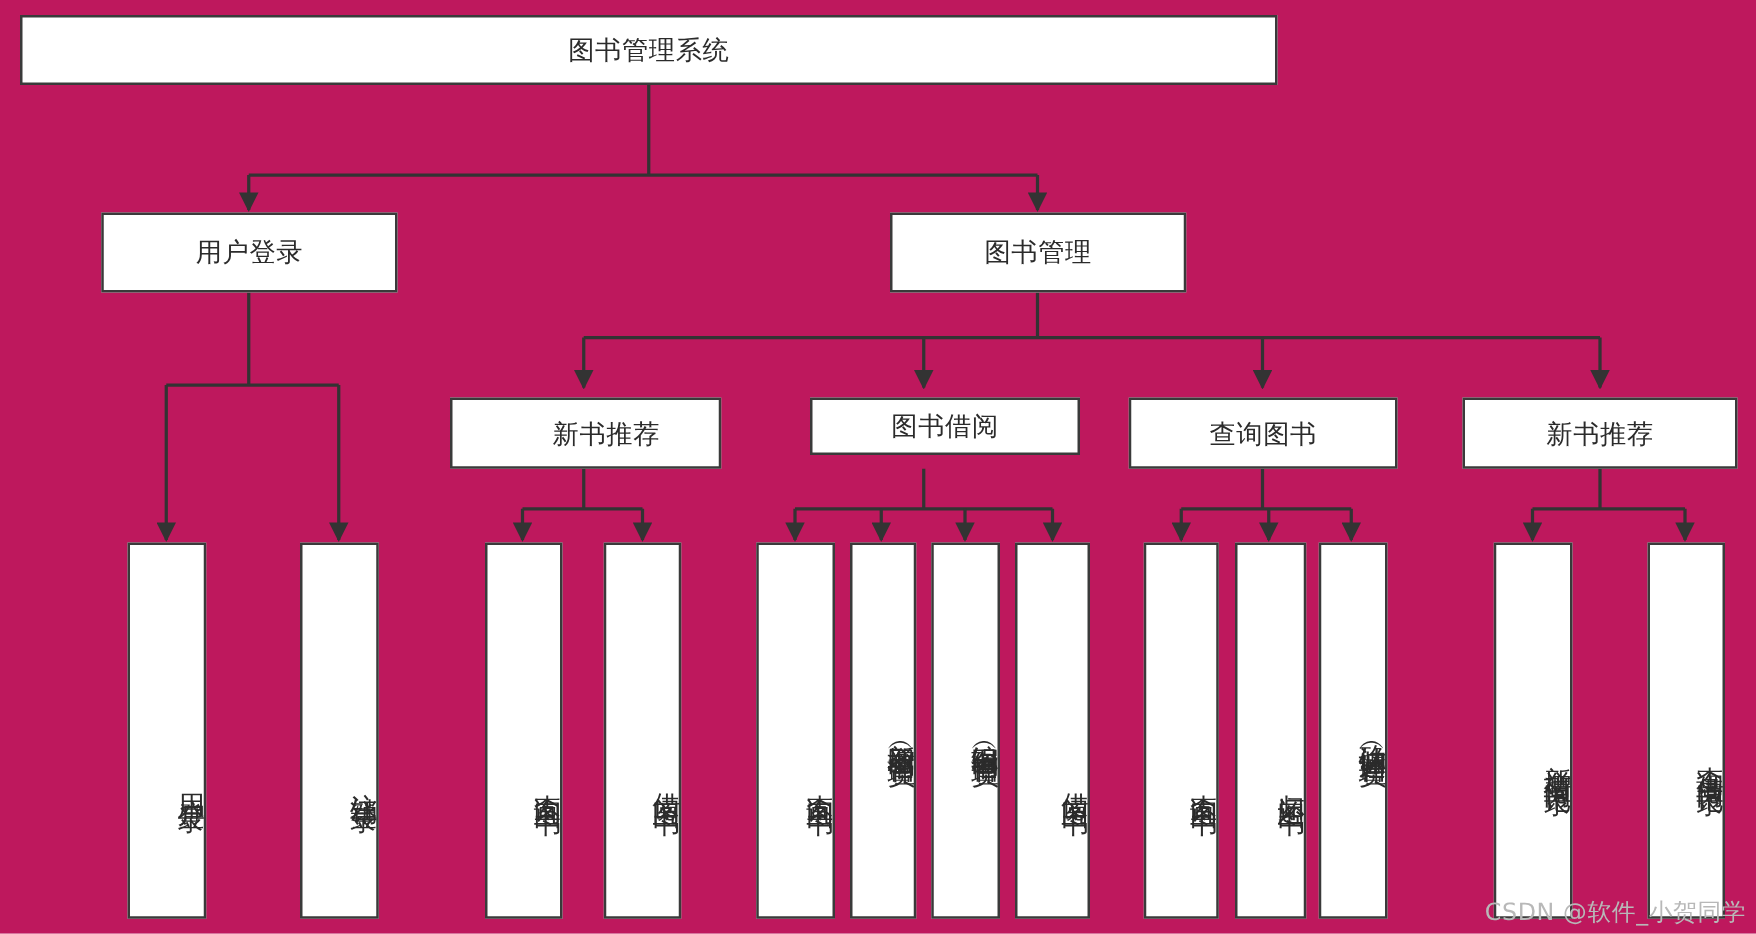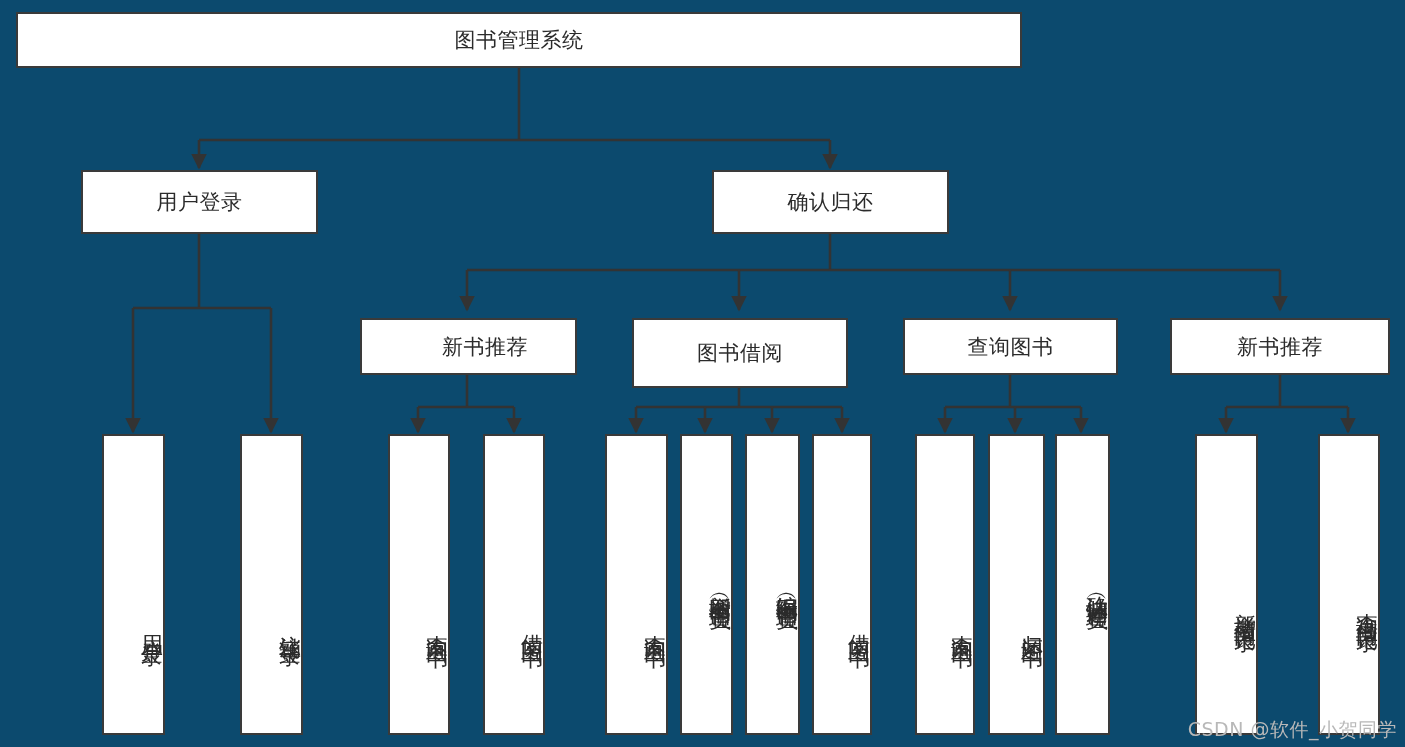--- a/index.html
+++ b/index.html
@@ -7,21 +7,21 @@
     padding: 0;
     background: #ffffff;
   }
   body {
     font-family: "DejaVu Sans", "Liberation Sans", sans-serif;
   }
   #diagram-root {
     position: relative;
     width: 1405px;
     height: 747px;
-    background: #0c4a6e;
+    background: #be185d;
     overflow: hidden;
   }
   svg.connector-layer {
     position: absolute;
     left: 0;
     top: 0;
     width: 1405px;
     height: 747px;
     pointer-events: none;
   }
@@ -125,24 +125,24 @@
       <path d="M 1280 375 L 1280 407"></path>
       <path d="M 1226 407 L 1348 407"></path>
       <path d="M 1226 407 L 1226 432" marker-end="url(#arrow)"></path>
       <path d="M 1348 407 L 1348 432" marker-end="url(#arrow)"></path>
     </g>
   </svg>
 
   <div class="node-box horiz" style="left:16px; top:12px; width:1006px; height:56px;">图书管理系统</div>
 
   <div class="node-box horiz" style="left:81px; top:170px; width:237px; height:64px;">用户登录</div>
-  <div class="node-box horiz" style="left:712px; top:170px; width:237px; height:64px;">确认归还</div>
+  <div class="node-box horiz" style="left:712px; top:170px; width:237px; height:64px;">图书管理</div>
 
   <div class="node-box horiz" style="left:360px; top:318px; width:217px; height:57px;padding-left:33px;">新书推荐</div>
-  <div class="node-box horiz" style="left:632px; top:318px; width:216px; height:70px;">图书借阅</div>
+  <div class="node-box horiz" style="left:648px; top:318px; width:216px; height:46px;">图书借阅</div>
   <div class="node-box horiz" style="left:903px; top:318px; width:215px; height:57px;">查询图书</div>
   <div class="node-box horiz" style="left:1170px; top:318px; width:220px; height:57px;">新书推荐</div>
 
   <div class="node-box vert centered" style="left:102px; top:434px; width:63px; height:301px;">
     <span class="vlabel">用户登录</span>
   </div>
   <div class="node-box vert centered" style="left:240px; top:434px; width:63px; height:301px;">
     <span class="vlabel">注销登录</span>
   </div>
 

